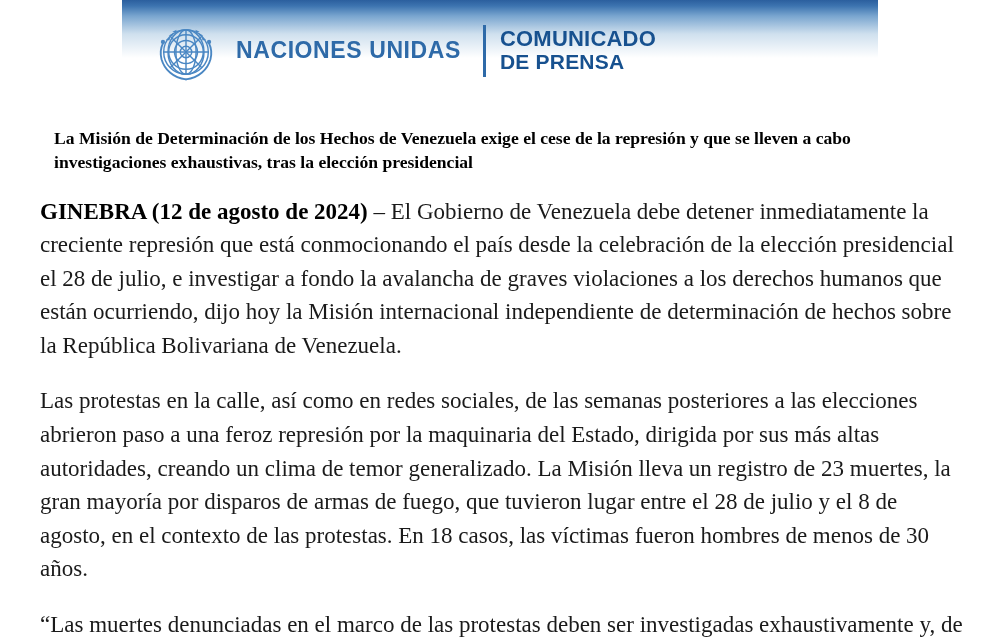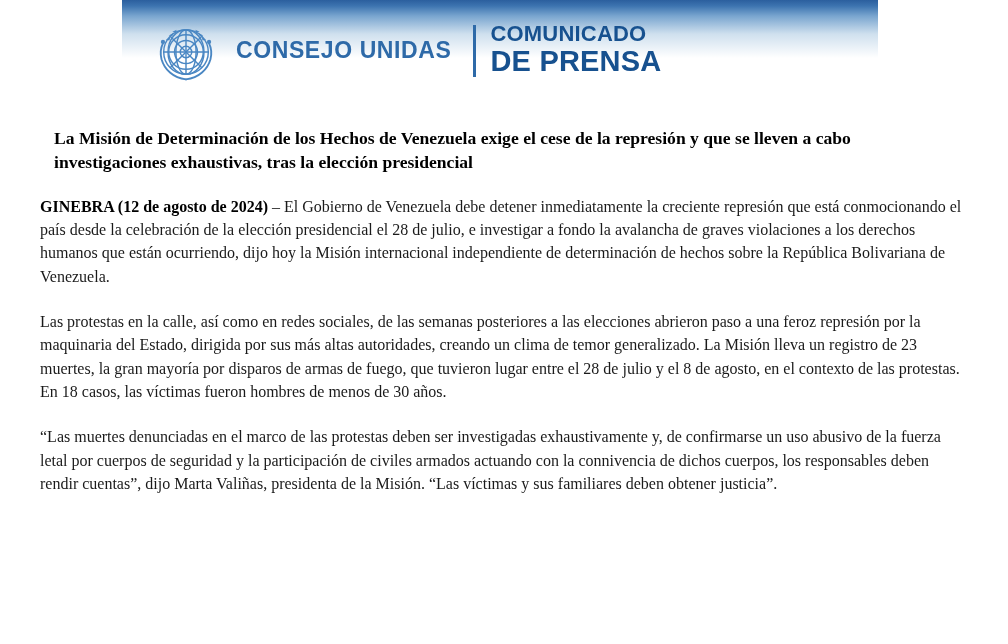--- a/index.html
+++ b/index.html
@@ -78,21 +78,21 @@
   .press .p1 {
     font-family: "Liberation Sans", sans-serif;
     font-weight: bold;
     font-size: 22px;
     color: #17518f;
     letter-spacing: 0.2px;
   }
   .press .p2 {
     font-family: "Liberation Sans", sans-serif;
     font-weight: bold;
-    font-size: 29px;
+    font-size: 21px;
     color: #17518f;
     letter-spacing: 0.2px;
   }
 
   
   .content {
     position: absolute;
     left: 40px;
     top: 126px;
     width: 928px;
@@ -101,21 +101,21 @@
     font-family: "Liberation Serif", serif;
     font-size: 17.6px;
     font-weight: bold;
     color: #000000;
     margin: 0 0 20px 0;
     line-height: 1.38;
     padding: 0 14px;
   }
   p.para {
     font-family: "Liberation Serif", serif;
-    font-size: 16px;
+    font-size: 23px;
     color: #1a1a1a;
     line-height: 1.46;
     margin: 0 0 22px 0;
     text-align: left;
   }
   .dateline {
     font-weight: bold;
     color: #000000;
   }
 </style>
@@ -152,21 +152,21 @@
             <path d="M78 33 l-6 -3 1 4 z"></path>
             <path d="M26 27 l6 -3 -1 4 z"></path>
             <path d="M74 27 l-6 -3 1 4 z"></path>
             <path d="M31 22 l6 -3 -1 4 z"></path>
             <path d="M69 22 l-6 -3 1 4 z"></path>
           </g>
         </svg>
       </span>
 
       <div class="titles">
-        <div class="line1">CONSEJO UNIDAS</div>
+        <div class="line1">NACIONES UNIDAS</div>
       </div>
 
       <div class="divider-vert"></div>
 
       <div class="press">
         <div class="p1">COMUNICADO</div>
         <div class="p2">DE PRENSA</div>
       </div>
 
     </div>

